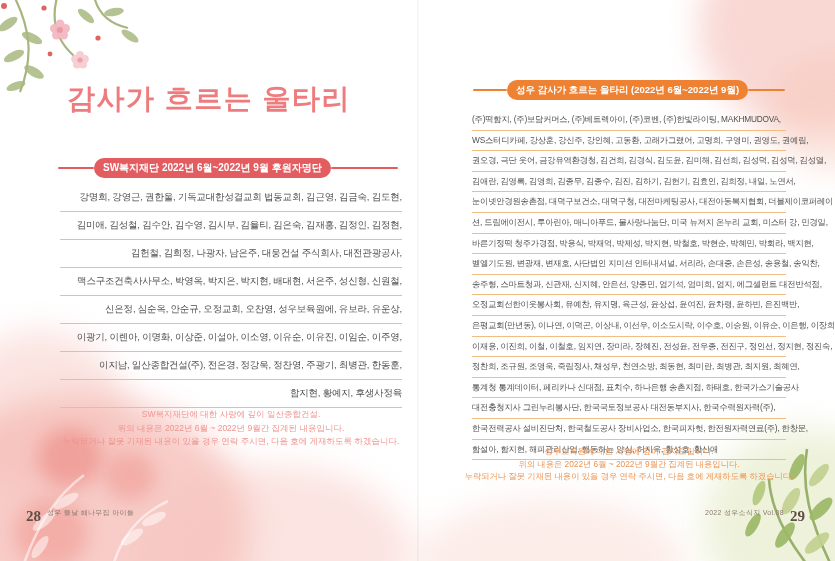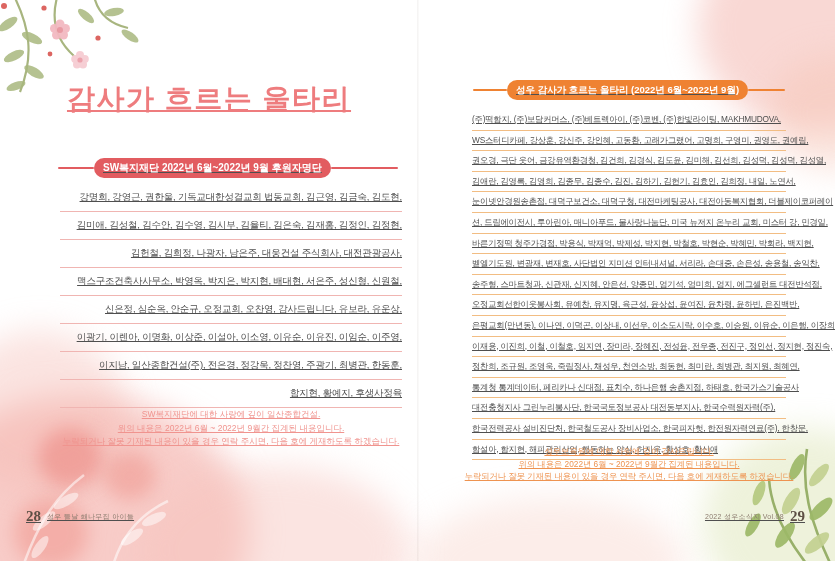--- a/index.html
+++ b/index.html
@@ -18,28 +18,28 @@
   .wash-br{left:702px;top:428px;width:210px;height:190px;background:rgba(214,224,170,.42);}
   .blob{position:absolute;border-radius:50%;filter:blur(9px);pointer-events:none;}
   .blob1{left:38px;top:428px;width:64px;height:60px;background:rgba(233,118,110,.45);}
   .blob2{left:104px;top:452px;width:52px;height:48px;background:rgba(235,130,120,.40);}
   .blob3{left:14px;top:498px;width:74px;height:70px;background:rgba(236,125,115,.38);}
   .deco-svg{position:absolute;pointer-events:none;}
   .spine{position:absolute;left:417px;top:0;width:2px;height:561px;
     background:linear-gradient(to right,rgba(90,70,60,.07),rgba(90,70,60,.02));}
 
   
-  .abs{position:absolute;text-decoration:underline;}
+  .abs{position:absolute;}
   .banner{display:flex;align-items:center;}
   .banner .bline{height:2px;border-radius:1px;}
   .banner .pill{height:20px;line-height:20px;border-radius:10px;color:#fff;font-weight:bold;
     padding:0 9px;white-space:nowrap;}
   .donor-row{white-space:nowrap;}
   .note{text-align:center;}
-  .pagefoot{display:flex;align-items:center;gap:6px;}
+  .pagefoot{display:flex;align-items:flex-start;gap:6px;}
   .pnum{font-family:"Liberation Serif",serif;font-size:15px;font-weight:bold;color:#5d4f45;}
   .ptext{font-size:7px;color:#8c7c6f;letter-spacing:.3px;}
 
   
   .l-title{left:0;top:80px;width:418px;text-align:center;font-size:28px;font-weight:bold;
     color:var(--title_pink,#ee7c7e);letter-spacing:1.5px;}
   .l-banner{left:58px;top:158px;width:340px;}
   .l-banner .bline{background:var(--left_accent,#e25c60);}
   .l-banner .bl{width:36px;}
   .l-banner .br{flex:1;}
@@ -161,21 +161,21 @@
     <span class="bline bl"></span>
     <span class="pill">SW복지재단 2022년 6월~2022년 9월 후원자명단</span>
     <span class="bline br"></span>
   </div>
 
   <div class="abs l-rows">
     <div class="donor-row">강명희, 강영근, 권한울, 기독교대한성결교회 법동교회, 김근영, 김금숙, 김도현,</div>
     <div class="donor-row">김미애, 김성철, 김수안, 김수영, 김시부, 김율티, 김은숙, 김재홍, 김정인, 김정현,</div>
     <div class="donor-row">김헌철, 김희정, 나광자, 남은주, 대웅건설 주식회사, 대전관광공사,</div>
     <div class="donor-row">맥스구조건축사사무소, 박영옥, 박지은, 박지현, 배대현, 서은주, 성신형, 신원철,</div>
-    <div class="donor-row">신은정, 심순옥, 안순규, 오정교회, 오찬영, 감사드립니다, 유보라, 유운상,</div>
+    <div class="donor-row">신은정, 심순옥, 안순규, 오정교회, 오찬영, 성우보육원에, 유보라, 유운상,</div>
     <div class="donor-row">이광기, 이렌아, 이명화, 이상준, 이설아, 이소영, 이유순, 이유진, 이임순, 이주영,</div>
     <div class="donor-row">이지남, 일산종합건설(주), 전은경, 정강욱, 정찬영, 주광기, 최병관, 한동훈,</div>
     <div class="donor-row">함지현, 황예지, 후생사정육</div>
   </div>
 
   <div class="abs note l-note">
     <div>SW복지재단에 대한 사랑에 깊이 일산종합건설.</div>
     <div>위의 내용은 2022년 6월 ~ 2022년 9월간 집계된 내용입니다.</div>
     <div>누락되거나 잘못 기재된 내용이 있을 경우 연락 주시면, 다음 호에 게재하도록 하겠습니다.</div>
   </div>

